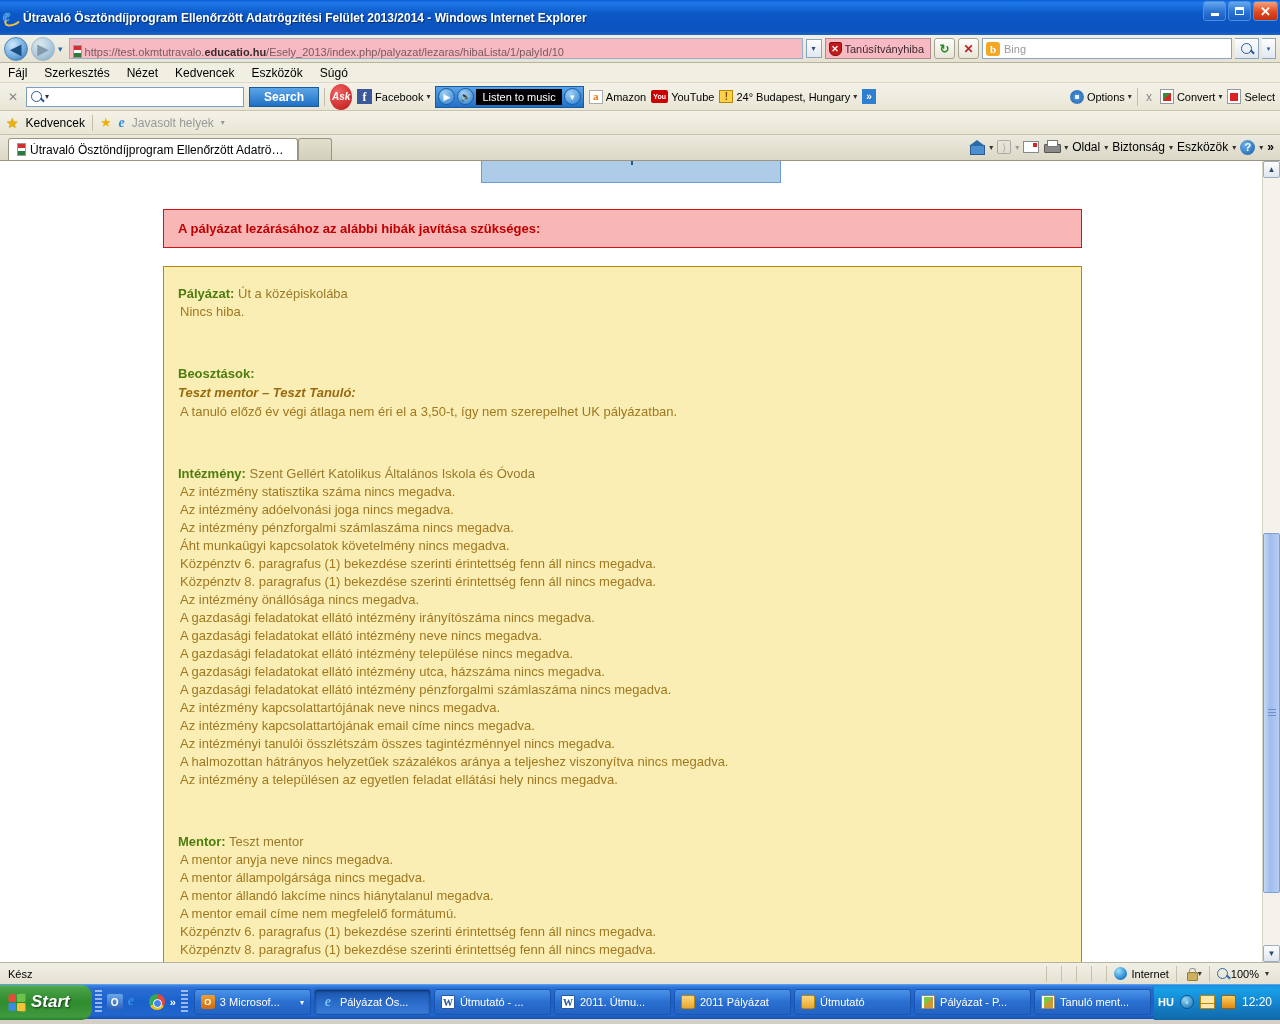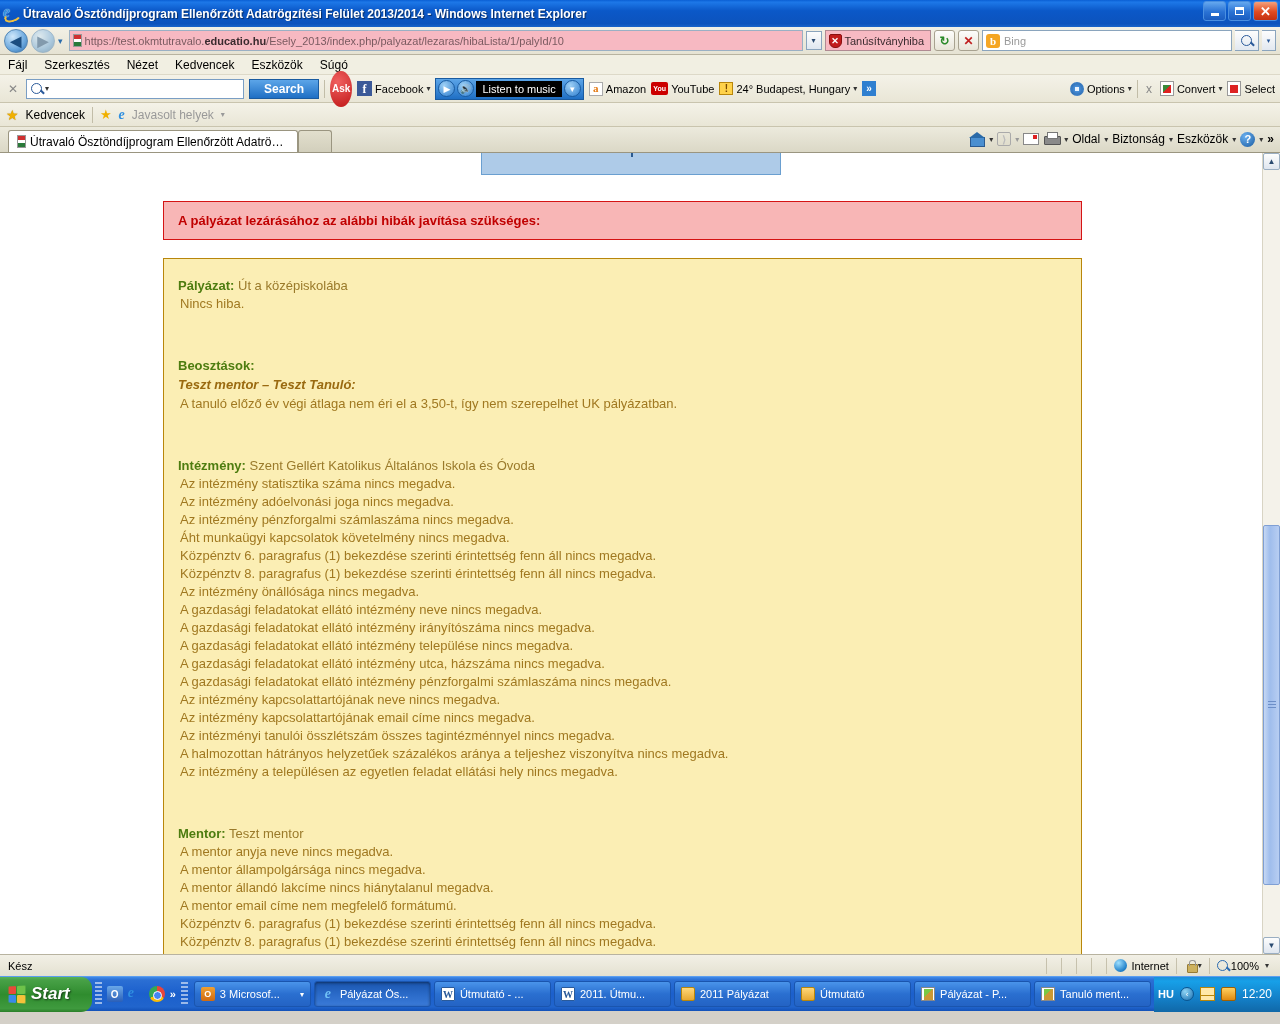--- a/index.html
+++ b/index.html
@@ -7,21 +7,21 @@
     margin: 0; padding: 0;
     width: 1280px; height: 1024px;
     overflow: hidden;
     font-family: "Liberation Sans", sans-serif;
     font-size: 12px;
   }
   body { background: #d4d0c8; }
 
   
   #titlebar {
-    height: 27px;
+    height: 35px;
     background: linear-gradient(to bottom, #0a5fd4 0%, #1d78e8 8%, #0b58c8 40%, #0c53bd 88%, #1a64c9 100%);
     display: flex; align-items: center;
     padding-left: 3px;
     position: relative;
   }
   #titlebar .ie-logo {
     width: 16px; height: 16px; margin-right: 4px;
     position: relative; flex: none;
   }
   #titlebar .ie-logo::before {
@@ -75,22 +75,22 @@
     display: flex; align-items: center; justify-content: center;
     color: #1c4e80; font-size: 14px; font-weight: bold;
     flex: none;
   }
   .navbtn.fwd { opacity: .5; }
   .navdrop { font-size: 9px; color: #2b6cab; margin: 0 3px 0 0; flex: none; }
   #urlbox {
     flex: 1 1 auto; height: 21px;
     background: #f7b9c2;
     border: 1px solid #9ab0c4;
-    display: flex; align-items: center;
-    padding: 8px 3px; gap: 3px; min-width: 0;
+    display: flex; align-items: flex-end;
+    padding: 0 3px; gap: 3px; min-width: 0;
   }
   .hu-flag {
     width: 9px; height: 13px; flex: none;
     background: linear-gradient(to bottom, #d03030 33%, #ffffff 33% 66%, #2a7a3a 66%);
     border: 1px solid #999;
   }
   #urltext {
     font-size: 11px; color: #7a5a60;
     white-space: nowrap; overflow: hidden; flex: 1; min-width: 0;
   }
@@ -180,23 +180,23 @@
   }
   #ask-search-btn {
     height: 20px; flex: none; padding: 0 14px;
     background: linear-gradient(to bottom,#5ca5e8,#1f6fc4);
     border: 1px solid #1a5ba0;
     color: #fff; font-weight: bold; font-size: 12px;
     display: flex; align-items: center;
   }
   .tb-sep { width: 1px; height: 18px; background: #c2bda8; flex: none; }
   .ask-logo {
-    width: 22px; height: 36px; border-radius: 50%; flex: none;
+    width: 22px; height: 26px; border-radius: 50%; flex: none;
     background: radial-gradient(circle at 35% 30%, #f06060, #c01818);
-    color: #fff; font-weight: bold; font-size: 10px; 
+    color: #fff; font-weight: bold; font-size: 10px; font-style: italic;
     display: flex; align-items: center; justify-content: center;
   }
   .fb-icon {
     width: 15px; height: 15px; background: #3b5998; flex: none;
     color: #fff; font-weight: bold; font-size: 12px;
     font-family: "Liberation Serif", serif;
     display: flex; align-items: center; justify-content: center;
     line-height: 1;
   }
   .tb-item { display: flex; align-items: center; gap: 3px; flex: none; white-space: nowrap; }
@@ -739,22 +739,22 @@
           <div class="err-line">A tanuló előző év végi átlaga nem éri el a 3,50-t, így nem szerepelhet UK pályázatban.</div>
           <div class="gap"></div>
           <div class="sec-head"><b>Intézmény:</b><span class="val"> Szent Gellért Katolikus Általános Iskola és Óvoda</span></div>
           <div class="err-line">Az intézmény statisztika száma nincs megadva.</div>
           <div class="err-line">Az intézmény adóelvonási joga nincs megadva.</div>
           <div class="err-line">Az intézmény pénzforgalmi számlaszáma nincs megadva.</div>
           <div class="err-line">Áht munkaügyi kapcsolatok követelmény nincs megadva.</div>
           <div class="err-line">Közpénztv 6. paragrafus (1) bekezdése szerinti érintettség fenn áll nincs megadva.</div>
           <div class="err-line">Közpénztv 8. paragrafus (1) bekezdése szerinti érintettség fenn áll nincs megadva.</div>
           <div class="err-line">Az intézmény önállósága nincs megadva.</div>
+          <div class="err-line">A gazdasági feladatokat ellátó intézmény irányítószáma nincs megadva.</div>
           <div class="err-line">A gazdasági feladatokat ellátó intézmény neve nincs megadva.</div>
-          <div class="err-line">A gazdasági feladatokat ellátó intézmény irányítószáma nincs megadva.</div>
           <div class="err-line">A gazdasági feladatokat ellátó intézmény települése nincs megadva.</div>
           <div class="err-line">A gazdasági feladatokat ellátó intézmény utca, házszáma nincs megadva.</div>
           <div class="err-line">A gazdasági feladatokat ellátó intézmény pénzforgalmi számlaszáma nincs megadva.</div>
           <div class="err-line">Az intézmény kapcsolattartójának neve nincs megadva.</div>
           <div class="err-line">Az intézmény kapcsolattartójának email címe nincs megadva.</div>
           <div class="err-line">Az intézményi tanulói összlétszám összes tagintézménnyel nincs megadva.</div>
           <div class="err-line">A halmozottan hátrányos helyzetűek százalékos aránya a teljeshez viszonyítva nincs megadva.</div>
           <div class="err-line">Az intézmény a településen az egyetlen feladat ellátási hely nincs megadva.</div>
           <div class="gap"></div>
           <div class="sec-head"><b>Mentor:</b><span class="val"> Teszt mentor</span></div>

